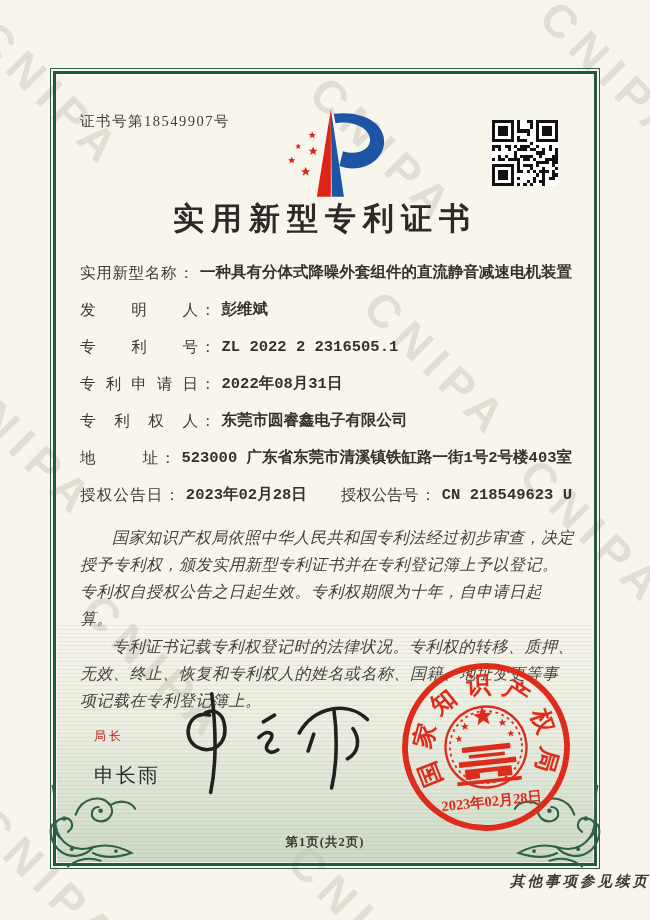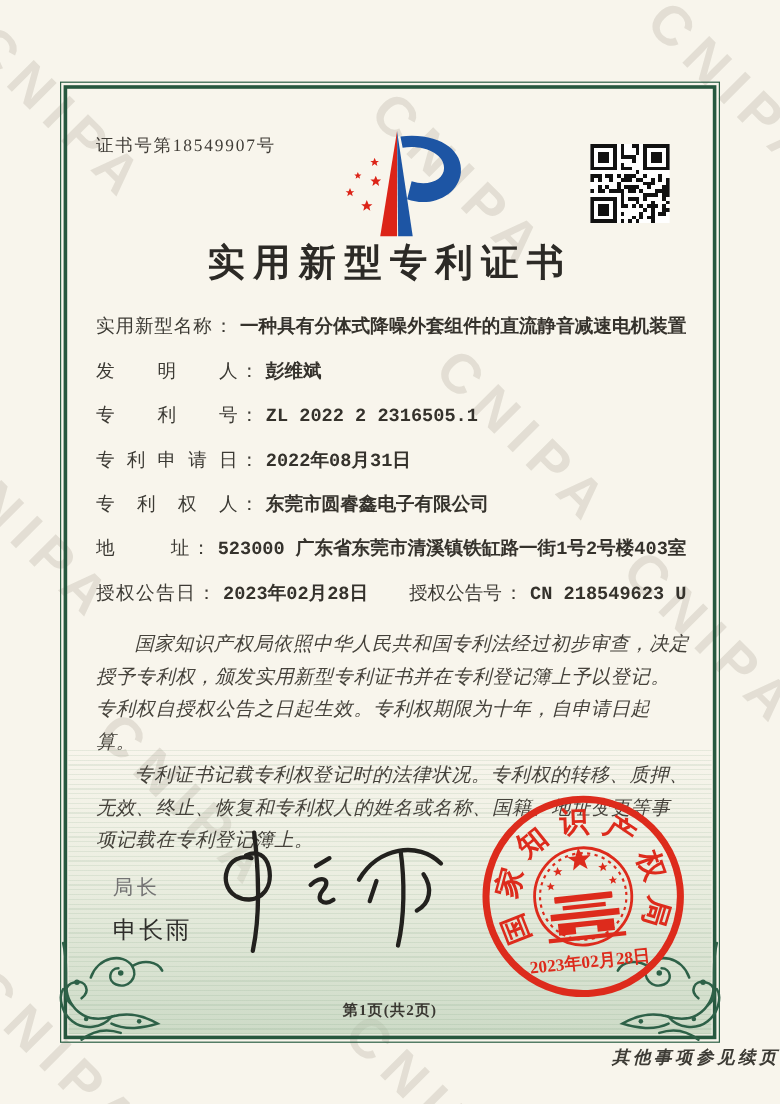--- a/index.html
+++ b/index.html
@@ -26,22 +26,22 @@
          font-weight:bold;letter-spacing:7px;color:#2c2a26;}
   .fields{position:absolute;left:24px;right:22px;top:188px;font-size:15.5px;}
   .frow{display:flex;align-items:flex-start;line-height:22px;margin-bottom:15px;white-space:nowrap;}
   .flabel{display:inline-block;width:118px;text-align:justify;text-align-last:justify;color:#3c3a34;}
   .fcolon{margin:0 6px 0 2px;color:#3c3a34;}
   .fvalue{font-weight:bold;color:#35322c;font-family:Liberation Mono, monospace;}
   .flabel2{display:inline-block;width:104px;margin-left:34px;text-align:justify;text-align-last:justify;color:#3c3a34;}
   .paras{position:absolute;left:24px;right:20px;top:450px;font-size:16px;line-height:27px;
          font-style:italic;letter-spacing:0.5px;color:#45423b;}
   .paras p{margin:0 0 1px 0;text-indent:2em;}
-  .sig-title{position:absolute;left:38px;top:654px;font-size:17px;letter-spacing:3px;
-             font-family:"Liberation Sans","DejaVu Sans",sans-serif;color:#737373;}
+  .sig-title{position:absolute;left:38px;top:654px;font-size:12px;letter-spacing:3px;
+             font-family:"Liberation Sans","DejaVu Sans",sans-serif;color:#b91c1c;}
   .sig-name{position:absolute;left:38px;top:688px;font-size:20px;letter-spacing:2px;
             font-family:"Liberation Sans","DejaVu Sans",sans-serif;color:#2f2e2b;}
   .sig-script{position:absolute;left:108px;top:612px;}
   .seal{position:absolute;right:18px;top:583px;}
   .page-ind{position:absolute;left:0;right:0;bottom:12px;text-align:center;font-size:12.5px;
             font-weight:bold;letter-spacing:1px;color:#3a3832;}
   .footer-note{position:absolute;left:0;right:0;top:872px;text-align:right;font-size:14.5px;
                font-style:italic;font-weight:bold;letter-spacing:3px;color:#3d3b35;}
   .flourish{position:absolute;pointer-events:none;}
   .fl-left{left:-13px;bottom:-15px;}

